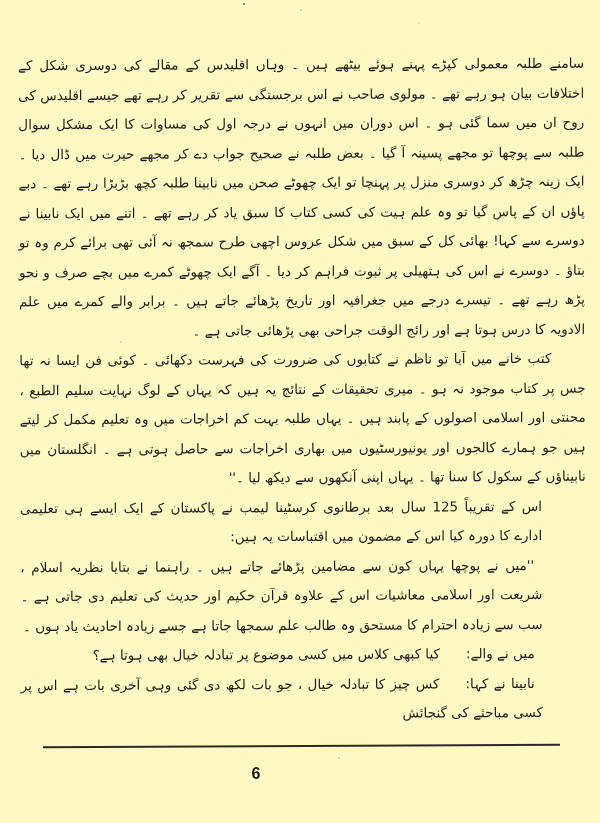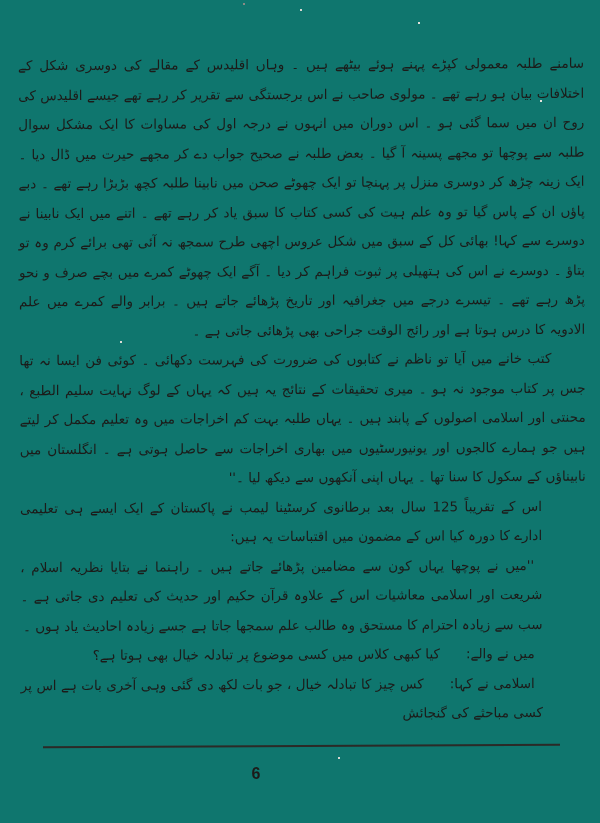--- a/index.html
+++ b/index.html
@@ -1,21 +1,21 @@
 <!DOCTYPE html>
 <html lang="ur"><head>
 <meta charset="utf-8">
 <style>
   html, body { margin: 0; padding: 0; background: #ffffff; }
 
   .page {
     position: relative;
     width: 600px;
     height: 823px;
-    background: #0f766e;
+    background: #fef9c3;
     overflow: hidden;
     font-family: "DejaVu Sans", sans-serif;
   }
 
   
   .speckles {
     position: absolute; top: 0; left: 0; width: 2px; height: 2px;
     background: transparent;
     box-shadow:
       243px 3px 0 0 #8a8a85,
@@ -93,21 +93,21 @@
 
       <p class="para">اس کے تقریباً 125 سال بعد برطانوی کرسٹینا لیمب نے پاکستان کے ایک ایسے ہی تعلیمی ادارے کا دورہ کیا اس کے مضمون میں اقتباسات یہ ہیں:</p>
 
       <p class="para quote-indent">''میں نے پوچھا یہاں کون سے مضامین پڑھائے جاتے ہیں ۔ راہنما نے بتایا نظریہ اسلام ، شریعت اور اسلامی معاشیات اس کے علاوہ قرآن حکیم اور حدیث کی تعلیم دی جاتی ہے ۔ سب سے زیادہ احترام کا مستحق وہ طالب علم سمجھا جاتا ہے جسے زیادہ احادیث یاد ہوں ۔</p>
 
       <p class="para dialog">
         <span class="speaker">میں نے والے:</span><span class="gap"></span><span class="dialog-text">کیا کبھی کلاس میں کسی موضوع پر تبادلہ خیال بھی ہوتا ہے؟</span>
       </p>
 
       <p class="para dialog">
-        <span class="speaker">اسلامی نے کہا:</span><span class="gap"></span><span class="dialog-text">کس چیز کا تبادلہ خیال ، جو بات لکھ دی گئی وہی آخری بات ہے اس پر کسی مباحثے کی گنجائش</span>
+        <span class="speaker">نابینا نے کہا:</span><span class="gap"></span><span class="dialog-text">کس چیز کا تبادلہ خیال ، جو بات لکھ دی گئی وہی آخری بات ہے اس پر کسی مباحثے کی گنجائش</span>
       </p>
 
     </div>
   </div>
 
   <div class="footer-rule"></div>
 
   <div class="page-number">6</div>
 
 </div>

